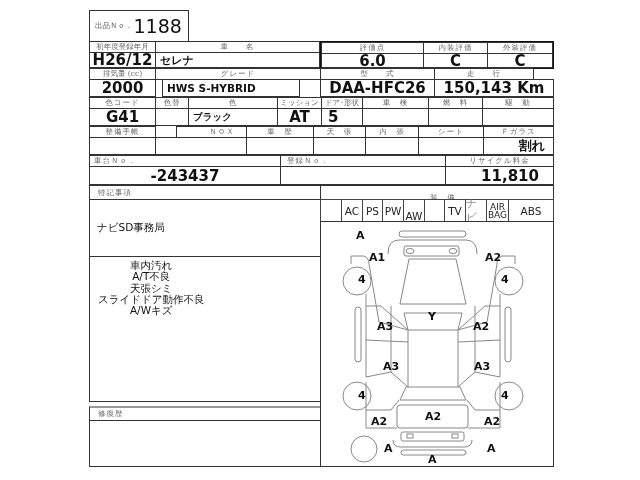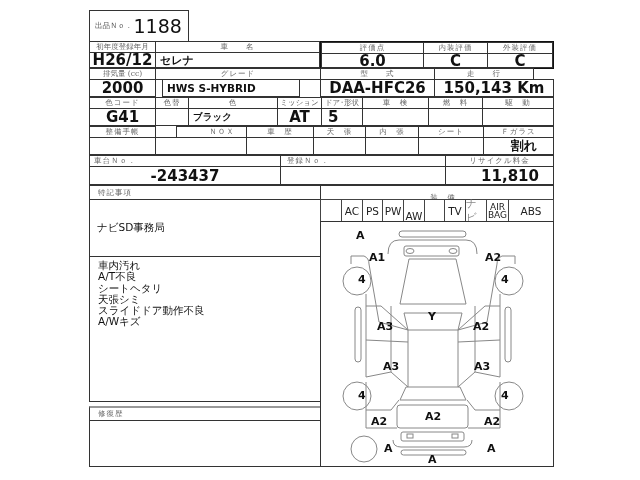--- a/index.html
+++ b/index.html
@@ -70,38 +70,37 @@
 <div class="cell lbl" style="left:313px;top:126px;width:53px;height:12px;">天　張</div>
 <div class="cell lbl" style="left:365px;top:126px;width:54px;height:12px;">内　張</div>
 <div class="cell lbl" style="left:418px;top:126px;width:66px;height:12px;">シート</div>
 <div class="cell lbl" style="left:483px;top:126px;width:71px;height:12px;">Ｆガラス</div>
 <div class="cell" style="left:89px;top:137px;width:67px;height:18px;"></div>
 <div class="cell" style="left:155px;top:137px;width:92px;height:18px;"></div>
 <div class="cell" style="left:246px;top:137px;width:68px;height:18px;"></div>
 <div class="cell" style="left:313px;top:137px;width:53px;height:18px;"></div>
 <div class="cell" style="left:365px;top:137px;width:54px;height:18px;"></div>
 <div class="cell" style="left:418px;top:137px;width:66px;height:18px;"></div>
-<div class="cell val" style="left:483px;top:137px;width:71px;height:18px;justify-content:flex-end;padding-right:16px;font-size:13px;">割れ</div>
+<div class="cell val" style="left:483px;top:137px;width:71px;height:18px;justify-content:flex-end;padding-right:8px;font-size:13px;">割れ</div>
 
 <div class="cell lbl left" style="left:89px;top:155px;width:192px;height:12px;">車台Ｎｏ．</div>
 <div class="cell lbl left" style="left:280px;top:155px;width:166px;height:12px;padding-left:6px;">登録Ｎｏ．</div>
 <div class="cell lbl" style="left:445px;top:155px;width:109px;height:12px;">リサイクル料金</div>
 <div class="cell val" style="left:89px;top:166px;width:192px;height:19px;">-243437</div>
 <div class="cell val" style="left:280px;top:166px;width:166px;height:19px;"></div>
 <div class="cell val" style="left:445px;top:166px;width:109px;height:19px;justify-content:flex-end;padding-right:14px;">11,810</div>
 
 <div class="cell lbl left" style="left:89px;top:185px;width:232px;height:15px;padding-left:8px;">特記事項</div>
 <div class="cell left" style="left:89px;top:199px;width:232px;height:58px;padding-left:7px;">
   <span style="font-size:10.5px;">ナビSD事務局</span>
 </div>
-<div class="cell" style="left:89px;top:256px;width:232px;height:146px;align-items:flex-start;justify-content:flex-start;padding:3px 0 0 8px;">
+<div class="cell" style="left:89px;top:256px;width:232px;height:146px;align-items:flex-start;justify-content:flex-start;padding:3px 0 0 8px;text-align:center;">
   <div class="remark">
     <div>車内汚れ</div>
     <div>A/T不良</div>
-    <div>シートヘタリ</div>
     <div>天張シミ</div>
     <div>スライドドア動作不良</div>
     <div>A/Wキズ</div>
   </div>
 </div>
 <div class="cell lbl left" style="left:89px;top:406px;width:232px;height:15px;padding-left:8px;border-top:2px solid #999;">修復歴</div>
 <div class="cell" style="left:89px;top:420px;width:232px;height:47px;"></div>
 
 <div class="cell lbl" style="left:320px;top:185px;width:234px;height:26px;padding-left:12px;">装　備</div>
 <div class="equip" style="left:320px;top:199px;width:22px;height:23px;"></div>

